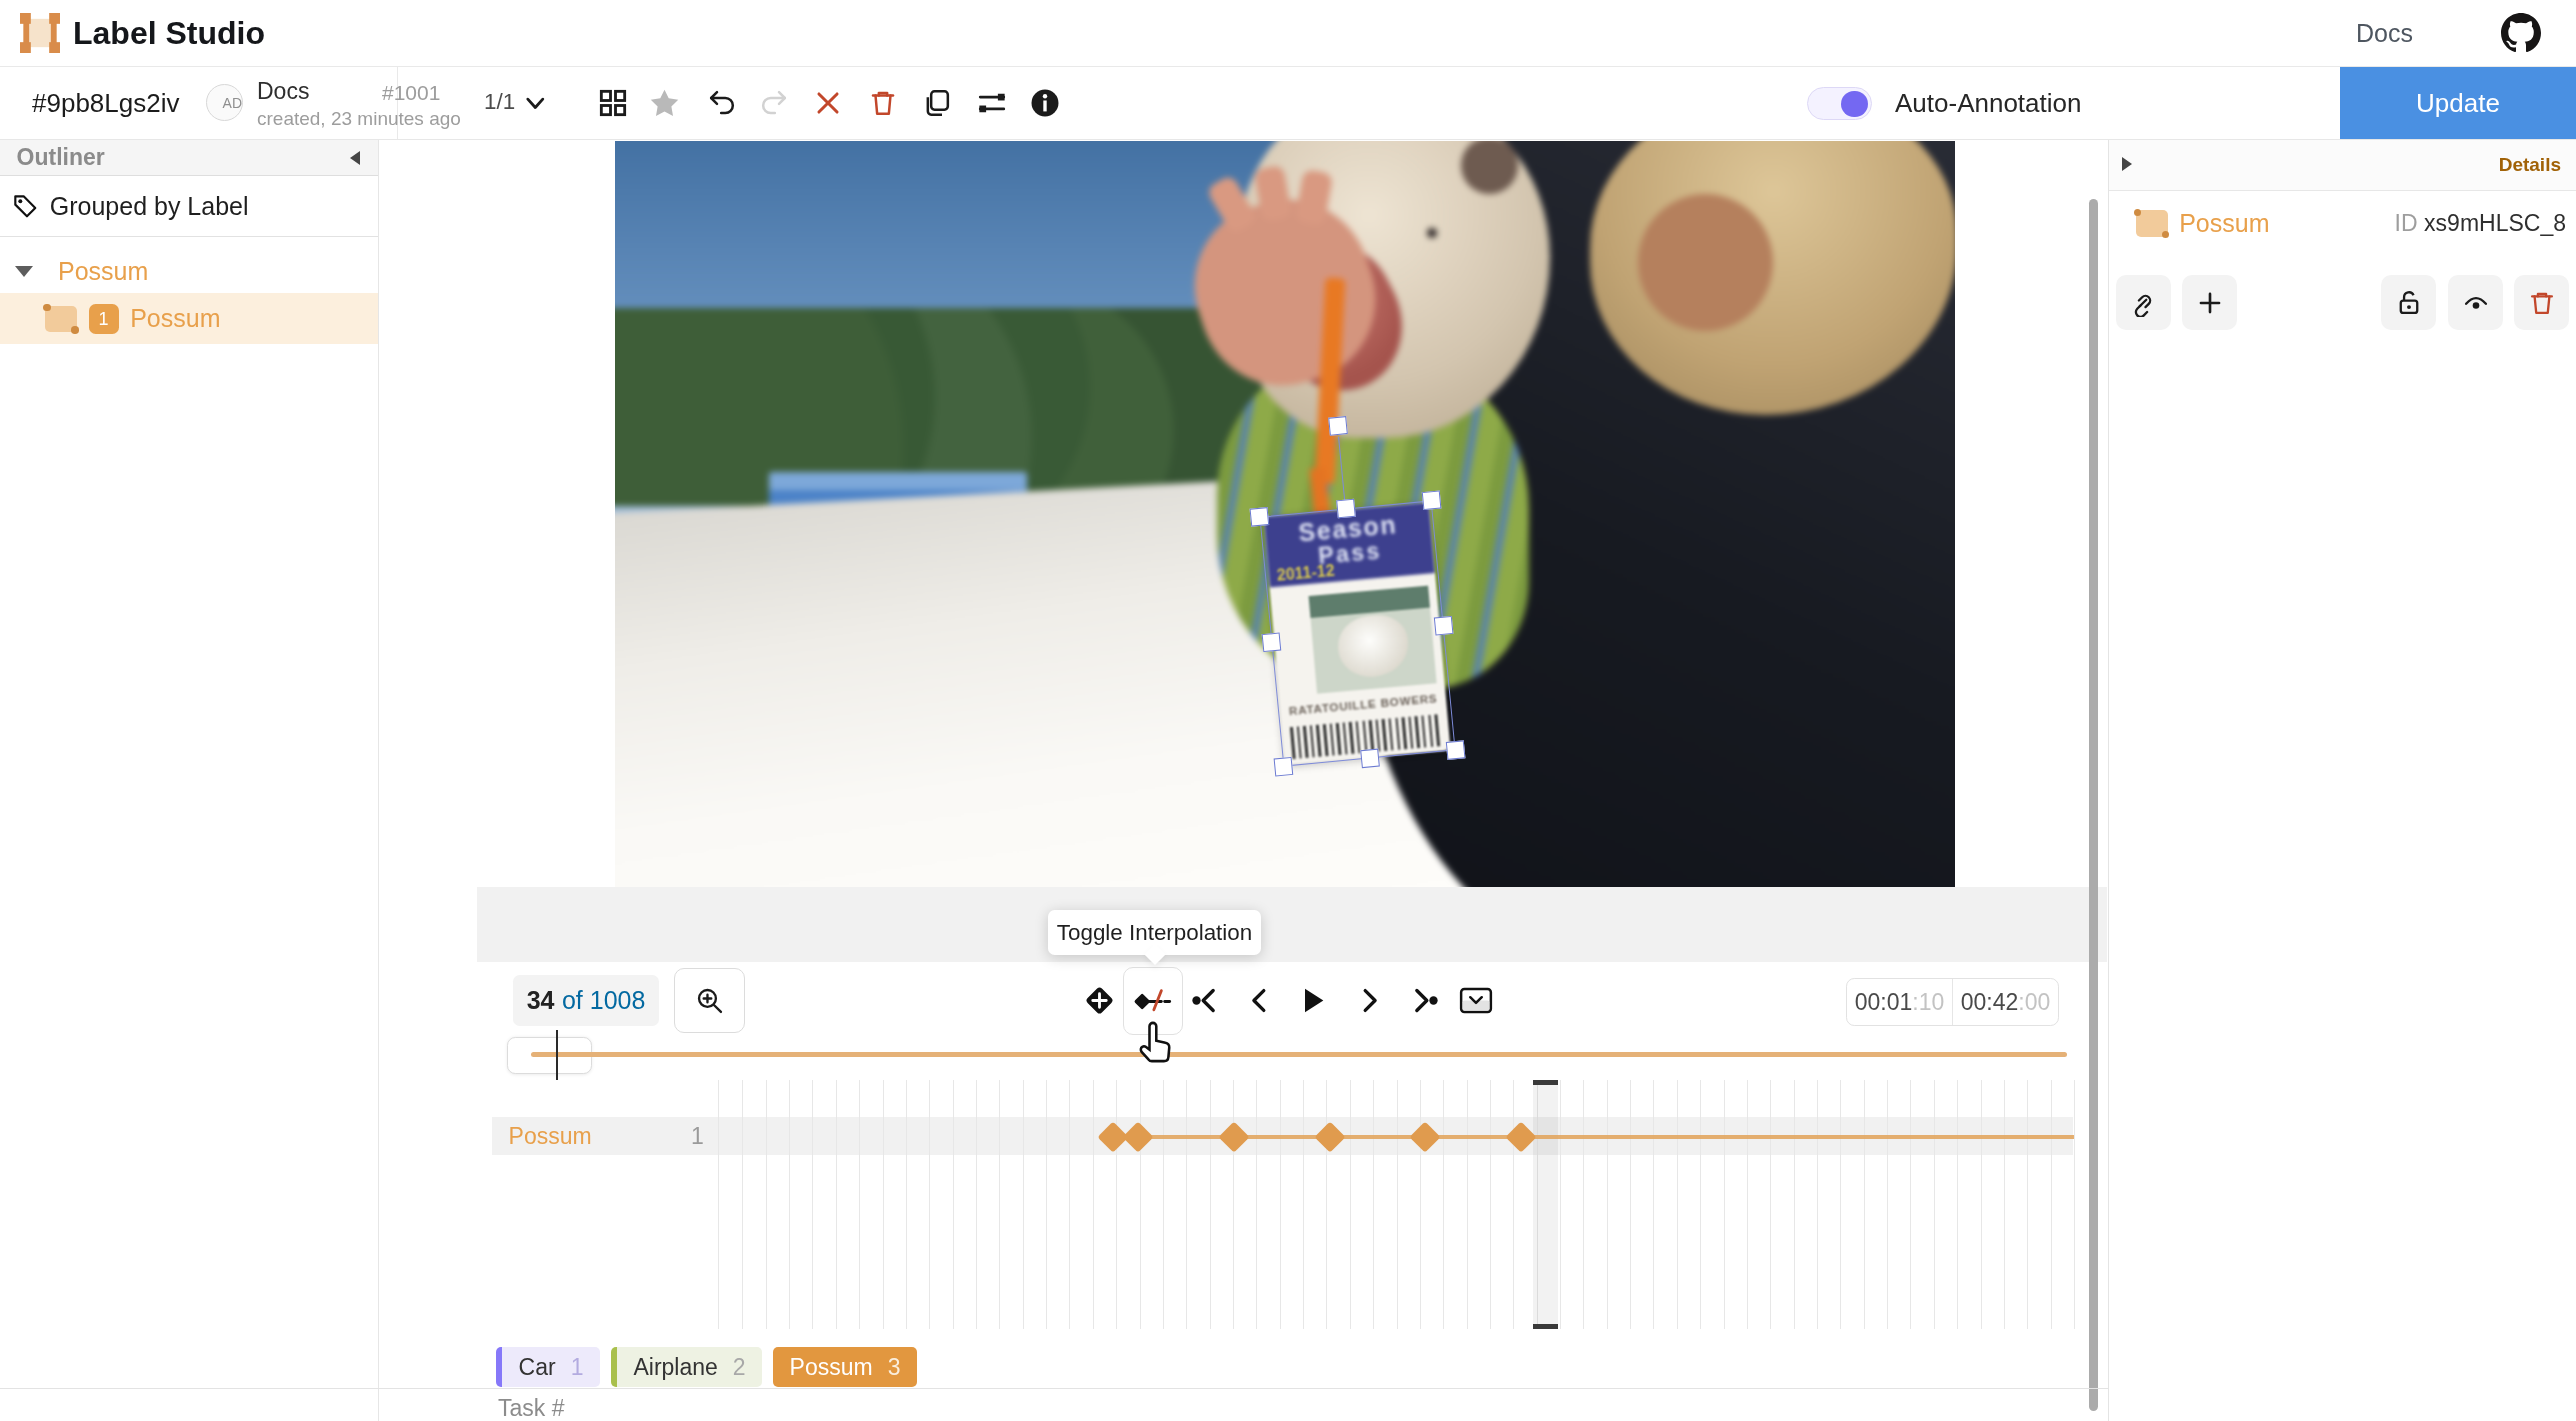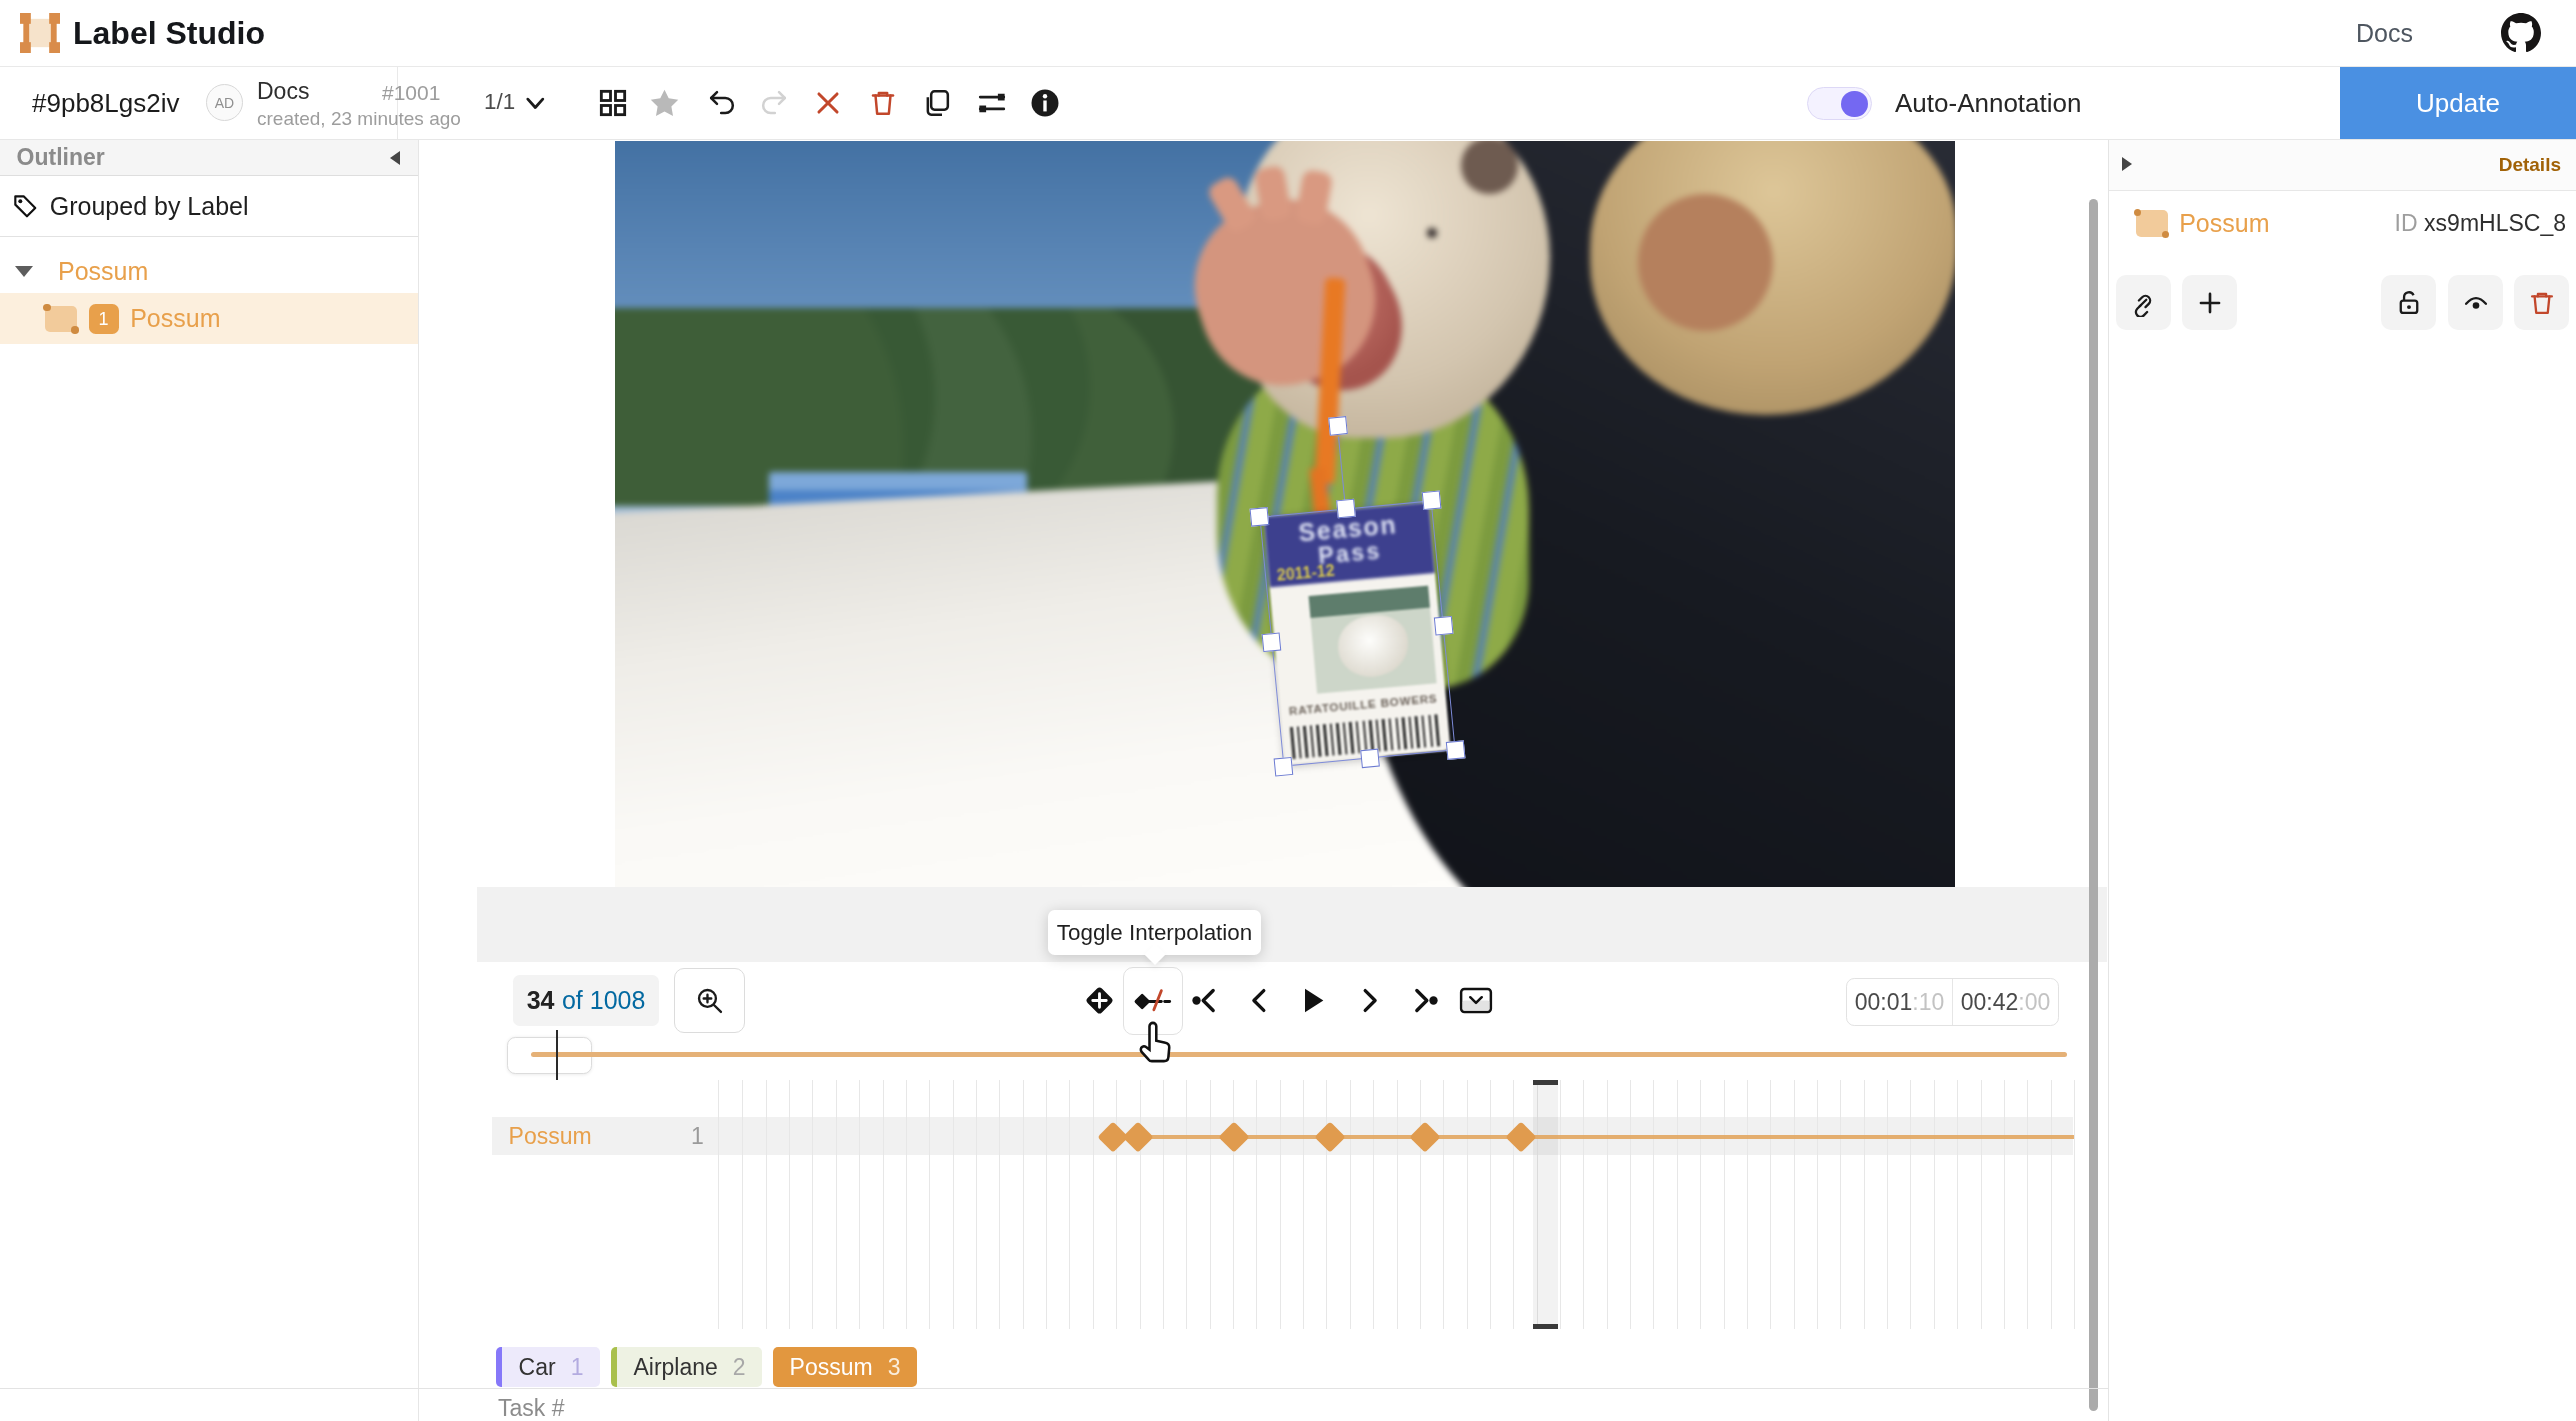--- a/index.html
+++ b/index.html
@@ -8,35 +8,35 @@
   
   .header{position:absolute;top:0;left:0;right:0;height:66px;background:#fff;border-bottom:0.8px solid #e9e9e9;}
   .logo{position:absolute;left:20px;top:13.3px;width:40px;height:40px;}
   .app-title{position:absolute;left:73px;top:0;height:66px;line-height:66px;font-size:32px;font-weight:700;color:#15171b;}
   .docs{position:absolute;right:163px;top:0;height:66px;line-height:66px;font-size:25px;color:#4e5660;}
   .gh{position:absolute;right:35px;top:13.3px;width:40px;height:40px;}
 
   
   .taskbar{position:absolute;top:67px;left:0;right:0;height:72px;background:#fff;border-bottom:0.8px solid #e7e7e7;}
   .task-id{position:absolute;left:0;top:0;width:398px;height:72px;border-right:0.8px solid #e9e9e9;line-height:72px;padding-left:32px;box-sizing:border-box;font-size:26px;color:#1c1c1c;}
-  .avatar{position:absolute;left:206px;top:17.4px;width:37px;height:37px;border-radius:50%;border:1.7px solid #d8d8d8;background:#fafafa;color:#8f8f8f;font-size:14px;text-align:center;line-height:37px;box-sizing:border-box;}
+  .avatar{position:absolute;left:206px;top:17.4px;width:37px;height:37px;border-radius:50%;border:1.7px solid #d8d8d8;background:#fafafa;color:#8f8f8f;font-size:14px;text-align:right;line-height:37px;box-sizing:border-box;}
   .u-name{position:absolute;left:257px;top:10.8px;font-size:23px;color:#2e2e2e;}
   .u-num{position:absolute;left:382px;top:14px;font-size:21px;color:#9d9d9d;}
   .u-created{position:absolute;left:257px;top:41px;font-size:19px;color:#9d9d9d;}
   .pager{position:absolute;left:484px;top:22.4px;font-size:22.4px;color:#4c4c4c;}
   .pager-caret{position:absolute;left:522px;top:23px;width:26.6px;height:26.6px;}
   .tbtn{position:absolute;top:12.5px;width:47px;height:47px;display:flex;align-items:center;justify-content:center;border-radius:6.6px;}
   .toggle{position:absolute;left:1807px;top:20px;width:65px;height:33px;border-radius:16.6px;background:#f4f2ff;border:0.8px solid #ddd8f6;box-sizing:border-box;}
   .knob{position:absolute;right:3.3px;top:2.5px;width:26.6px;height:26.6px;border-radius:50%;background:#7468f2;}
   .aa-label{position:absolute;left:1895px;top:0;height:72px;line-height:72px;font-size:26px;color:#272727;}
   .skip{position:absolute;left:2103px;top:0;width:237px;height:72px;border-left:0.8px solid #efefef;box-sizing:border-box;text-align:center;line-height:72px;font-size:26px;font-weight:500;color:#bd3a28;}
   .update{position:absolute;left:2340px;top:0;width:236px;height:72px;background:#4a90e2;text-align:center;line-height:72px;font-size:26px;font-weight:500;color:#fff;}
 
   
-  .sidebar{position:absolute;left:0;top:140px;bottom:0;width:419px;background:#fff;border-right:0.8px solid #e6e6e6;box-sizing:border-box;}
+  .sidebar{position:absolute;left:0;top:140px;bottom:0;width:379px;background:#fff;border-right:0.8px solid #e6e6e6;box-sizing:border-box;}
   .outl-head{position:relative;height:35px;background:#f5f5f5;border-bottom:0.8px solid #dedede;font-size:23px;font-weight:600;color:#8b8b8b;line-height:35px;padding-left:16.6px;}
   .collapse-left{position:absolute;right:18px;top:10.8px;width:0;height:0;border-top:7.5px solid transparent;border-bottom:7.5px solid transparent;border-right:10.8px solid #454545;}
   .grouped{position:relative;height:60px;border-bottom:0.8px solid #e2e2e2;display:flex;align-items:center;padding-left:11.6px;gap:11.6px;font-size:25px;color:#1f1f1f;}
   .group-row{display:flex;align-items:center;height:43px;margin-top:13.3px;padding-left:15px;}
   .caret-down{width:0;height:0;border-left:9px solid transparent;border-right:9px solid transparent;border-top:11.6px solid #5d5d5d;}
   .group-name{font-size:25px;color:#e8a04b;margin-left:25px;}
   .region-row{display:flex;align-items:center;height:51px;background:#fcefdd;padding-left:45px;gap:11.6px;}
   .bbox-ico{width:32px;height:26.6px;background:#f2cb9b;border-radius:5px;position:relative;}
   .bbox-ico i{position:absolute;width:7.5px;height:7.5px;border-radius:50%;background:#cf8b41;}
   .bbox-ico i.d1{left:-1.7px;top:-1.7px}.bbox-ico i.d2{right:-1.7px;bottom:-1.7px}

